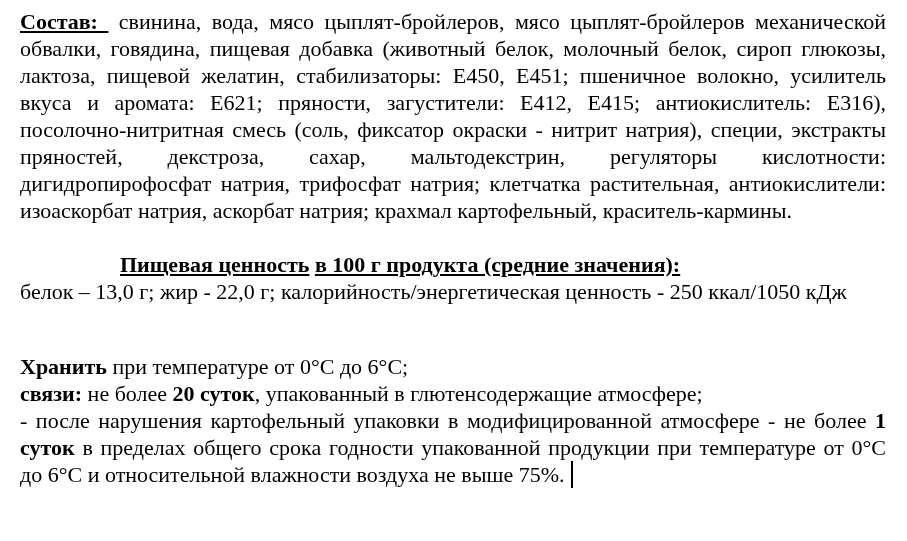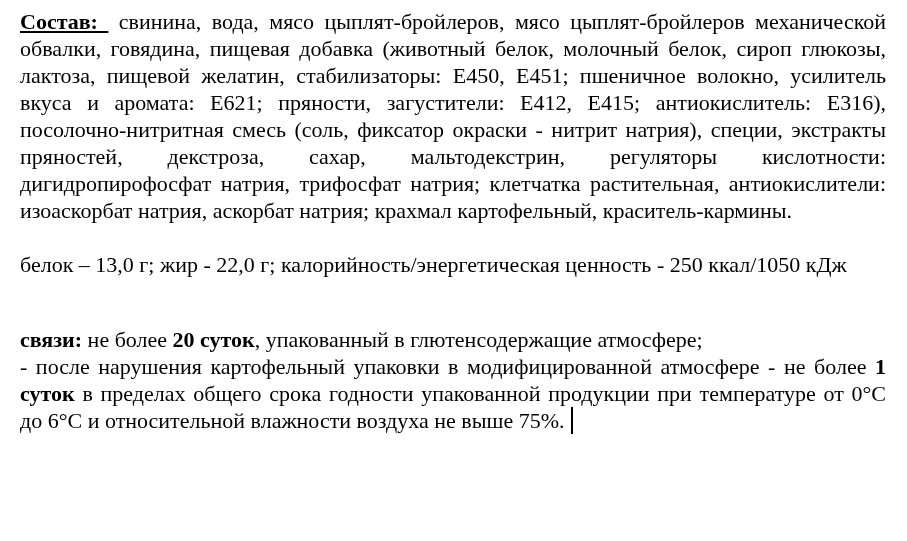--- a/index.html
+++ b/index.html
@@ -49,24 +49,26 @@
 </head>
 <body>
 
 <div class="doc">
 
   <p><span class="b u">Состав:&nbsp;</span><span> свинина, вода, мясо цыплят-бройлеров, мясо цыплят-бройлеров механической обвалки, говядина, пищевая добавка (животный белок, молочный белок, сироп глюкозы, лактоза, пищевой желатин, стабилизаторы: Е450, Е451; пшеничное волокно, усилитель вкуса и аромата: Е621; пряности, загустители: Е412, Е415; антиокислитель: Е316), посолочно-нитритная смесь (соль, фиксатор окраски - нитрит натрия), специи, экстракты пряностей, декстроза, сахар, мальтодекстрин, регуляторы кислотности: дигидропирофосфат натрия, трифосфат натрия; клетчатка растительная, антиокислители: изоаскорбат натрия, аскорбат натрия; крахмал картофельный, краситель-кармины.</span></p>
 
 
   <div class="blank"></div>
 
+  <p class="para-center"><span class="b u">Пищевая ценность</span><span class="b">&nbsp;</span><span class="b u">в 100 г продукта (средние значения):</span></p>
 
   <p>белок – 13,0 г; жир - 22,0 г; калорийность/энергетическая ценность - 250 ккал/1050 кДж</p>
 
   <div class="blank"></div>
   <div class="blank-sm"></div>
 
+  <p><span class="b">Хранить</span><span> при температуре от 0°С до 6°С;</span></p>
 
   <p><span class="b">связи:</span><span> не более </span><span class="b">20 суток</span><span>, упакованный в глютенсодержащие атмосфере;</span></p>
 
   <p><span>- после нарушения картофельный упаковки в модифицированной атмосфере - не более </span><span class="b">1 суток</span><span> в пределах общего срока годности упакованной продукции при температуре от 0°С до 6°С и относительной влажности воздуха не выше 75%.</span><span class="caret"></span></p>
 
 </div>
 
 </body></html>

